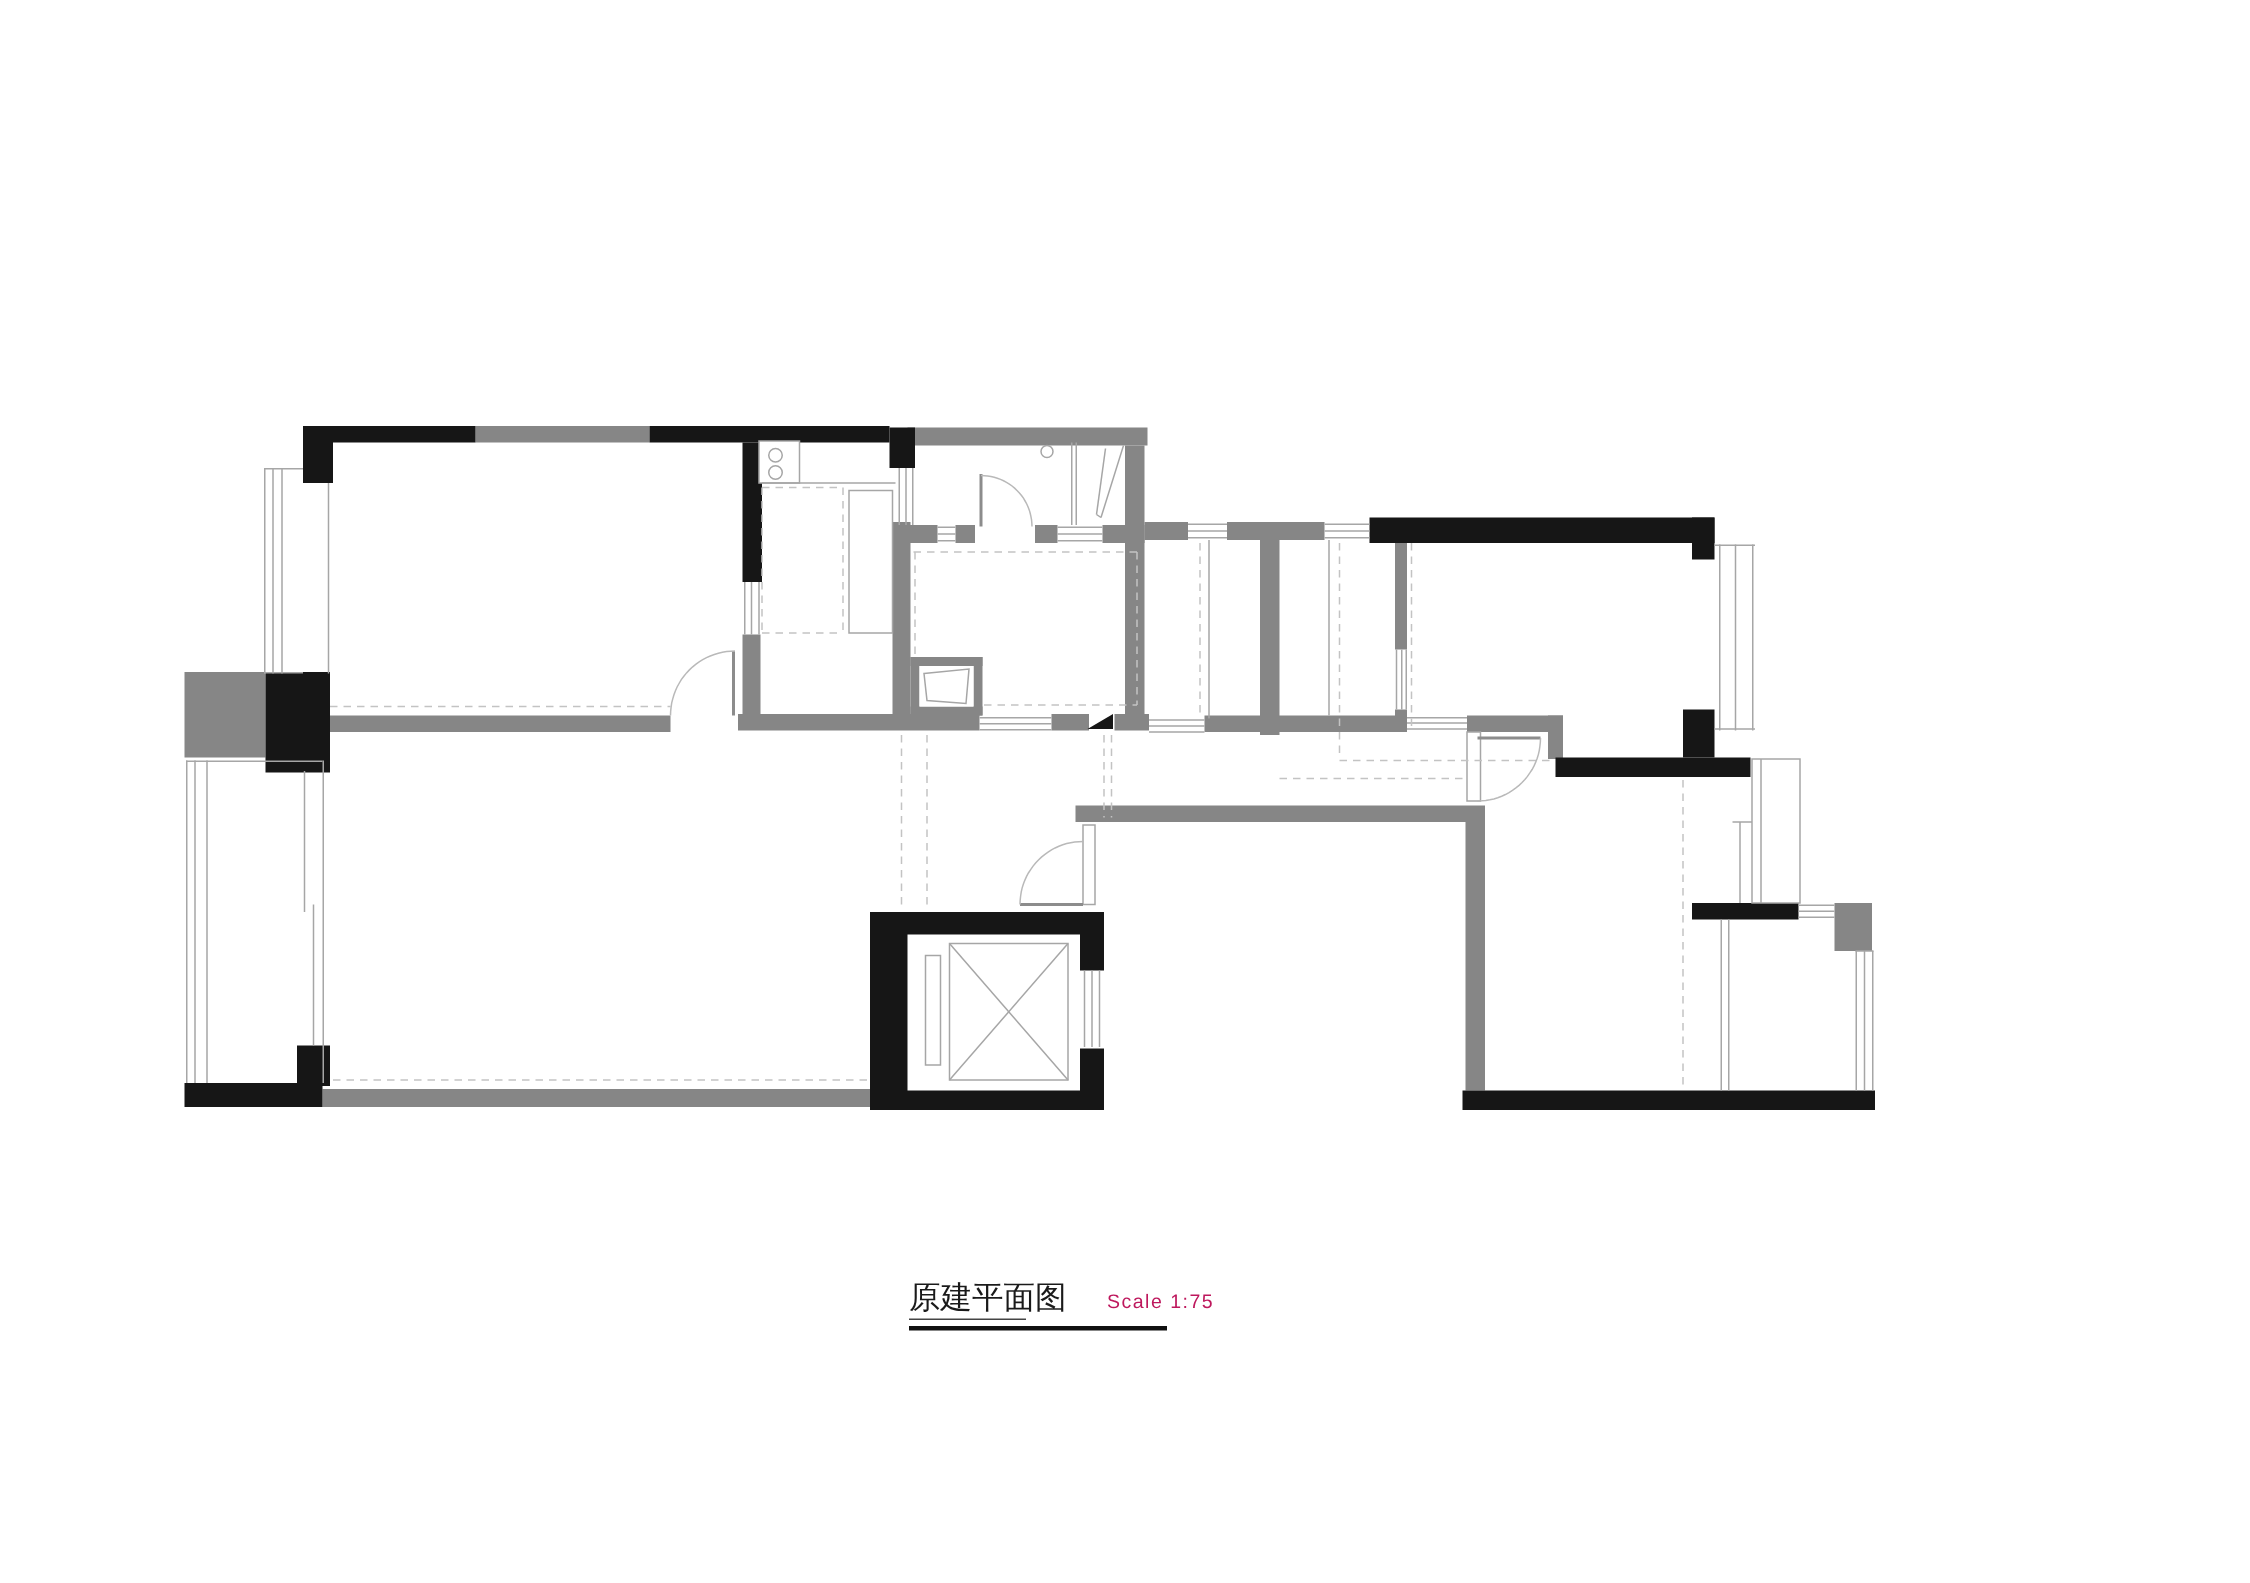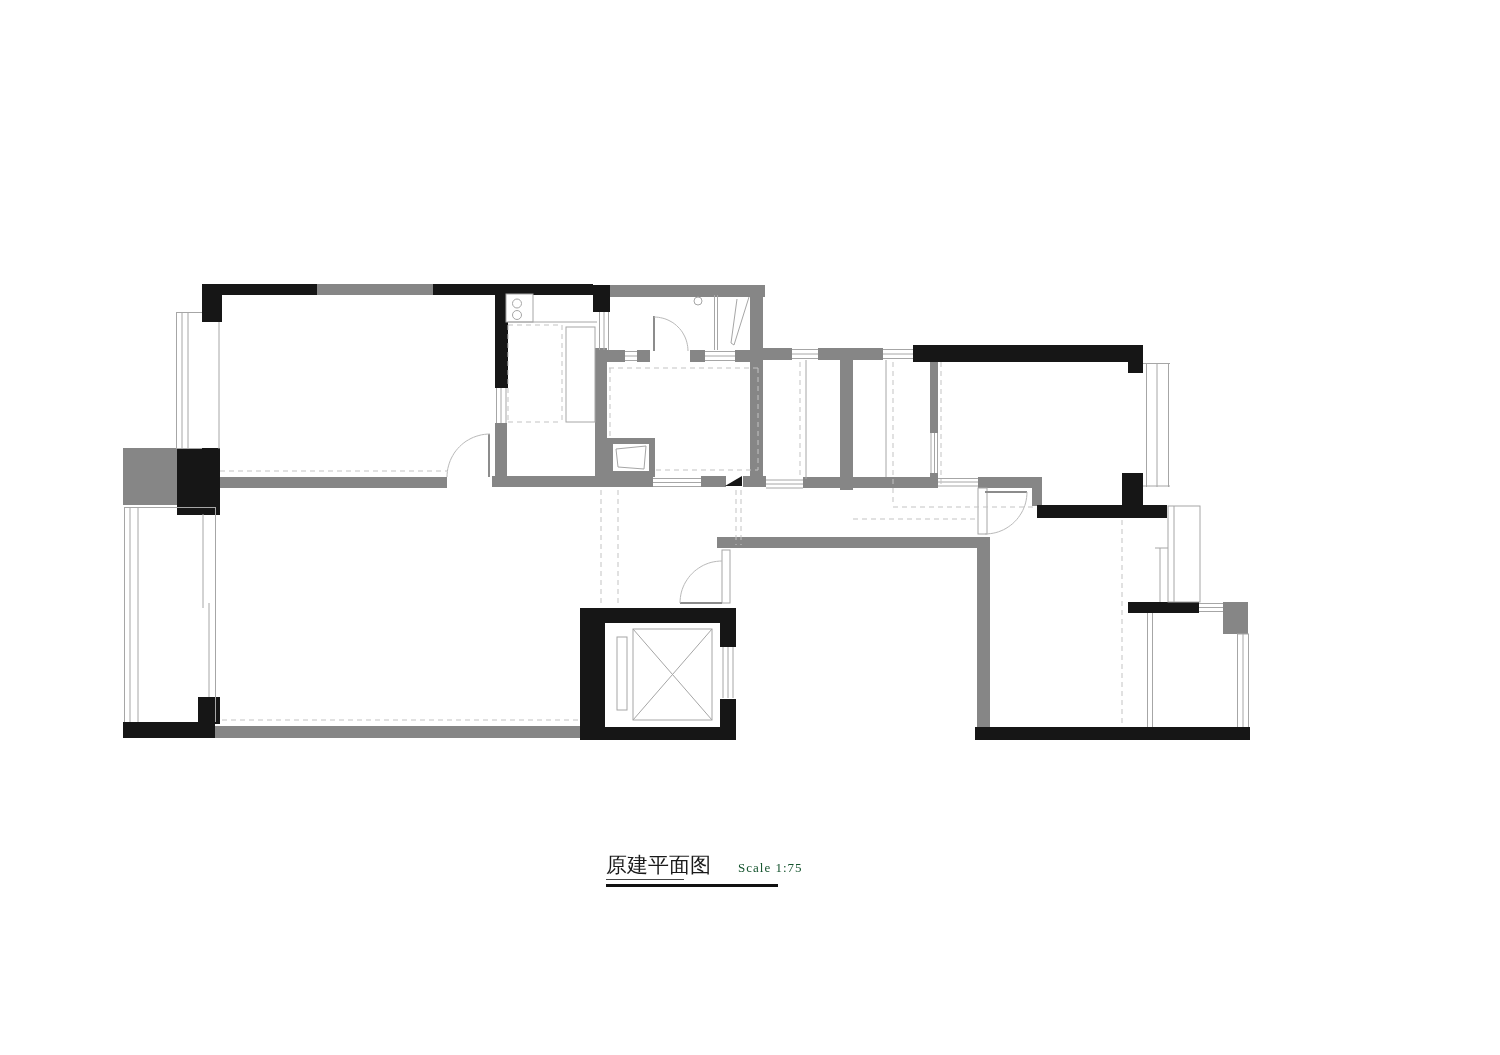--- a/index.html
+++ b/index.html
@@ -2,21 +2,21 @@
 <html><head>
 <meta charset="utf-8">
 <style>
   html,body{margin:0;padding:0;background:#ffffff;}
   #stage{position:relative;width:1392px;height:1055px;background:#fff;overflow:hidden;
          font-family:"Liberation Sans",sans-serif;}
   #plan-svg{position:absolute;left:0;top:0;}
   #title-block{position:absolute;left:606px;top:851px;}
   #title-row{display:flex;align-items:baseline;gap:27px;}
   .title-main{font-family:"DejaVu Serif",serif;font-size:21px;color:#1a1a1a;letter-spacing:0px;}
-  .title-scale{font-family:Liberation Serif, serif;font-size:13px;color:#14532d;letter-spacing:1px;}
+  .title-scale{font-family:Liberation Sans, sans-serif;font-size:13px;color:#be185d;letter-spacing:1px;}
   .u-thin{position:absolute;left:0px;top:28px;width:78px;height:1px;background:#444;}
   .u-thick{position:absolute;left:0px;top:33px;width:172px;height:3px;background:#111;}
 </style>
 </head>
 <body>
 
 <div id="stage">
   <svg id="plan-svg" width="1500" height="1055" viewBox="0 0 1500 1055">
       <rect x="317" y="284" width="116" height="11" fill="#868686"></rect>
       <rect x="605" y="285" width="160" height="12" fill="#868686"></rect>

